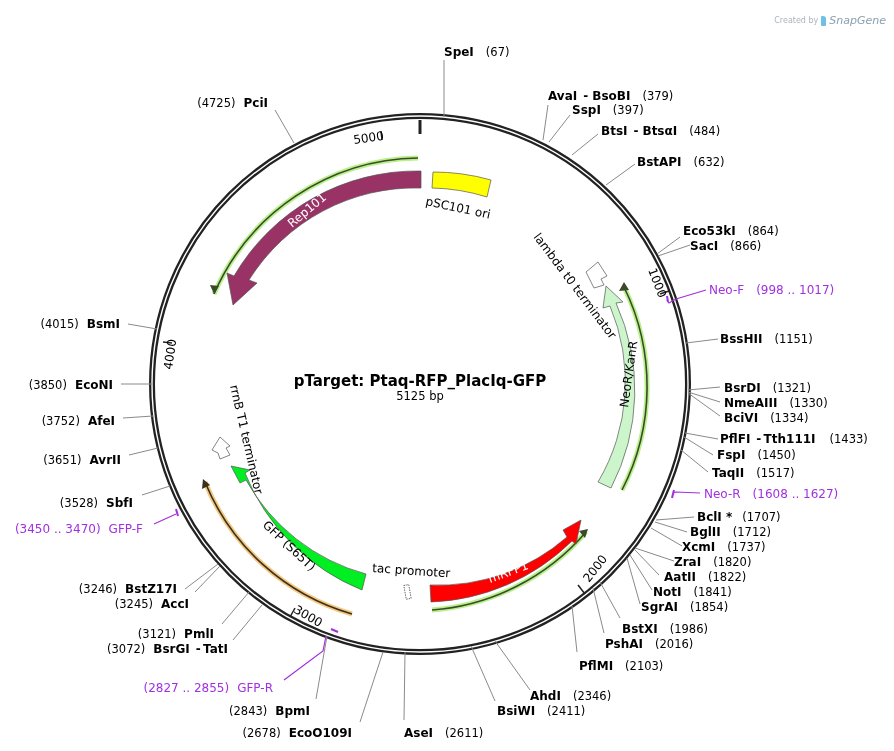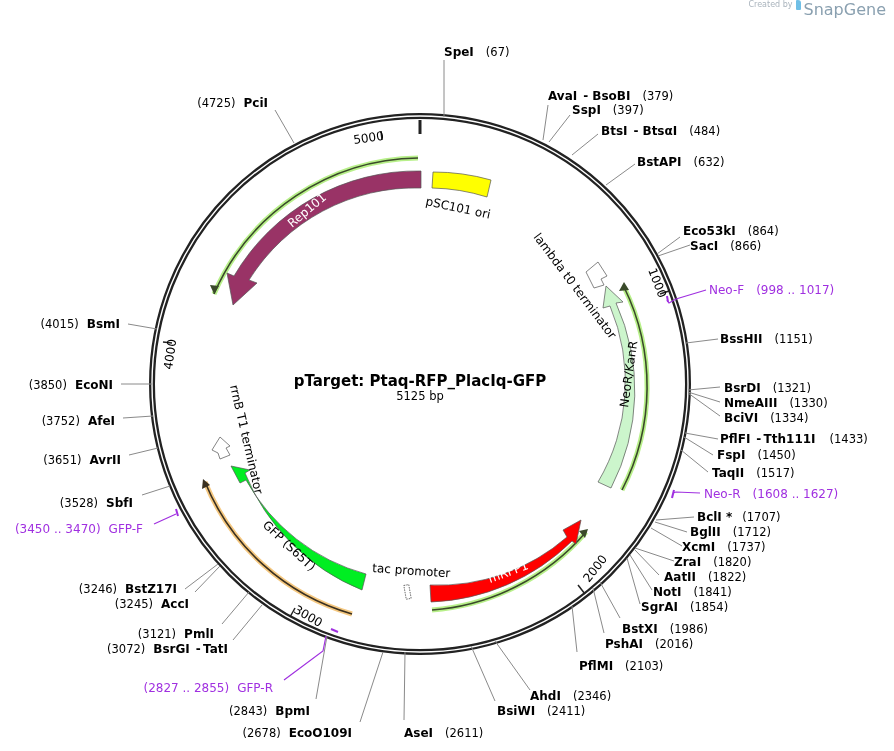--- a/index.html
+++ b/index.html
@@ -1,19 +1,19 @@
 <!DOCTYPE html>
 <html><head>
   <meta charset="utf-8">
   <style>
     html, body { margin: 0; padding: 0; background: #ffffff; }
     body { width: 894px; height: 751px; position: relative; overflow: hidden; font-family: "DejaVu Sans", sans-serif; }
     #map { position: absolute; left: 0; top: 0; }
-    .credit { position: absolute; right: 8px; top: 0; font-size: 8px; color: #aab4bd; font-family: "DejaVu Sans", sans-serif; display: flex; align-items: flex-start; gap: 3px; }
-    .credit .brand { font-size: 16px; color: #8aa0b0; }
+    .credit { position: absolute; right: 8px; top: 14px; font-size: 8px; color: #aab4bd; font-family: "DejaVu Sans", sans-serif; display: flex; align-items: center; gap: 3px; }
+    .credit .brand { font-size: 11px; color: #8aa0b0; font-style: italic; }
     .credit .logo { display: inline-block; width: 5px; height: 10px; background: #6fbfe6; border-radius: 1px 3px 1px 1px; }
     svg text { font-family: "DejaVu Sans", sans-serif; }
     .enz { font-weight: bold; font-size: 12px; fill: #000; }
     .pos { font-size: 11.5px; fill: #000; }
     .primer { font-size: 12px; fill: #a030e0; }
     .title { font-weight: bold; font-size: 15px; fill: #000; }
     .sub { font-size: 11.5px; fill: #000; }
     .tick { font-size: 12px; fill: #000; }
     .featlbl { font-size: 12px; fill: #000; }
     .featin { font-size: 12px; fill: #ffffff; }

